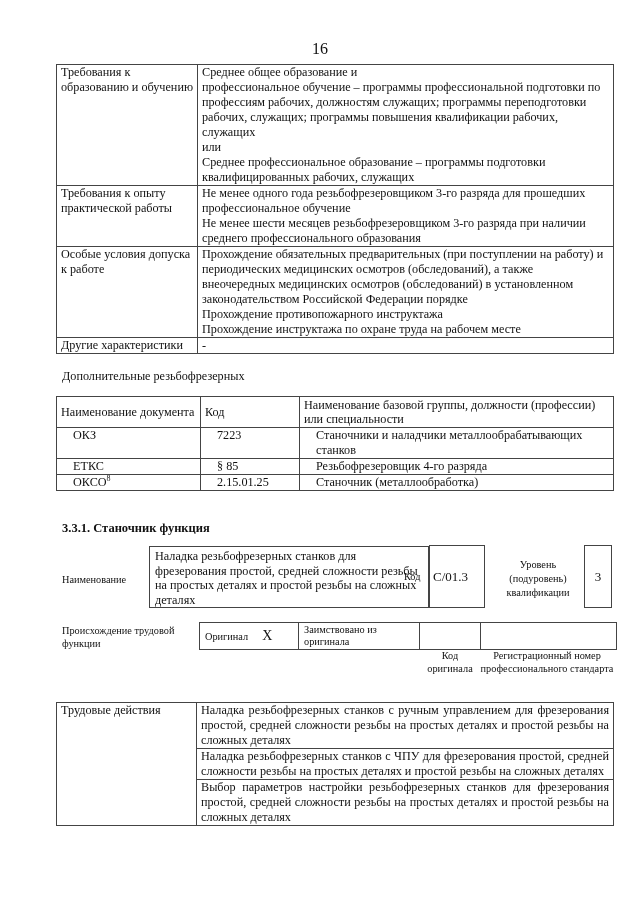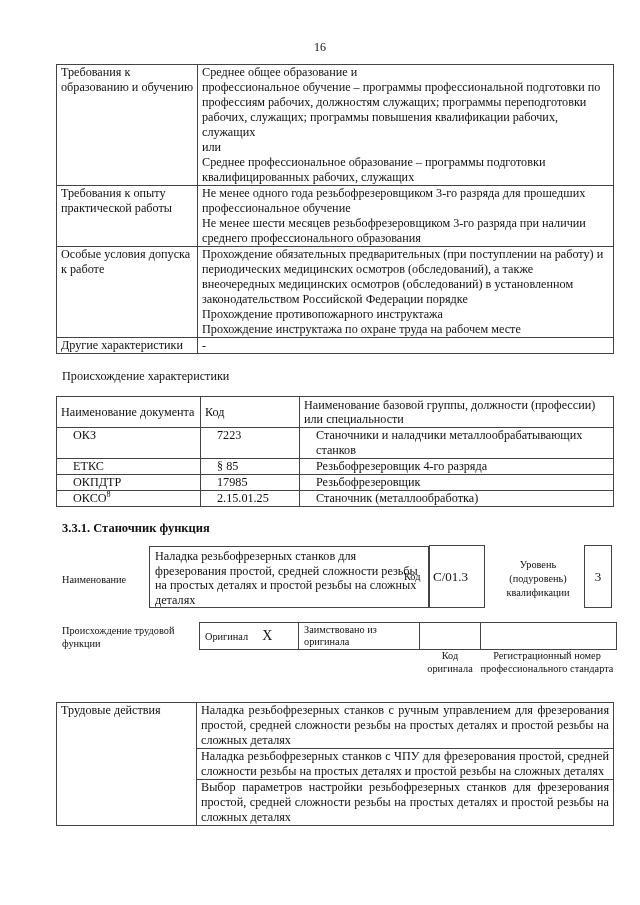--- a/index.html
+++ b/index.html
@@ -1,19 +1,19 @@
 <!DOCTYPE html>
 <html><head>
 <meta charset="utf-8">
 <style>
   html, body { margin: 0; padding: 0; background: #ffffff; }
   body { width: 640px; height: 905px; position: relative; overflow: hidden;
          font-family: "Liberation Serif", serif; color: #111; font-size: 12.2px; }
   .abs { position: absolute; }
-  .page-num { left: 0; width: 640px; top: 40px; text-align: center; font-size: 12px; }
+  .page-num { left: 0; width: 640px; top: 40px; text-align: center; font-size: 16px; }
   table { border-collapse: collapse; }
   td, th { border: 1px solid #444; vertical-align: top; padding: 0 4px; line-height: 15px; font-weight: normal; }
   .t1 { left: 56px; top: 64px; width: 558px; }
   .t1 td.lbl { width: 132px; }
   .section-heading { left: 62px; top: 369px; font-size: 12.2px; }
   .t2 { left: 56px; top: 396px; width: 558px; }
   .t2 th { text-align: left; vertical-align: middle; line-height: 14px; padding: 1px 4px; }
   .t2 td { line-height: 15px; padding-left: 16px; }
   .t2 .c1 { width: 135px; } .t2 .c2 { width: 90px; }
   sup { font-size: 8px; line-height: 0; }
@@ -75,43 +75,38 @@
   </tr>
   <tr>
     <td class="lbl">Другие характеристики</td>
     <td>
       <div>-</div>
     </td>
   </tr>
 </tbody>
   </table>
 
-<div class="abs section-heading">Происхождение характеристики</div>
+<div class="abs section-heading">Дополнительные резьбофрезерных</div>
 
 <table class="abs t2">
   <tbody>
       <tr>
     <th class="c1">Наименование документа</th>
     <th class="c2">Код</th>
     <th>Наименование базовой группы, должности (профессии) или специальности</th>
   </tr>
   <tr>
     <td>ОКЗ</td>
     <td>7223</td>
     <td>Станочники и наладчики металлообрабатывающих станков</td>
   </tr>
   <tr>
     <td>ЕТКС</td>
     <td>§ 85</td>
     <td>Резьбофрезеровщик 4-го разряда</td>
-  </tr>
-  <tr>
-    <td>ОКПДТР</td>
-    <td>17985</td>
-    <td>Резьбофрезеровщик</td>
   </tr>
   <tr>
     <td><span>ОКСО</span><sup>8</sup></td>
     <td>2.15.01.25</td>
     <td>Станочник (металлообработка)</td>
   </tr>
 </tbody>
   </table>
 
 <div class="abs func-heading">3.3.1. Станочник функция</div>

